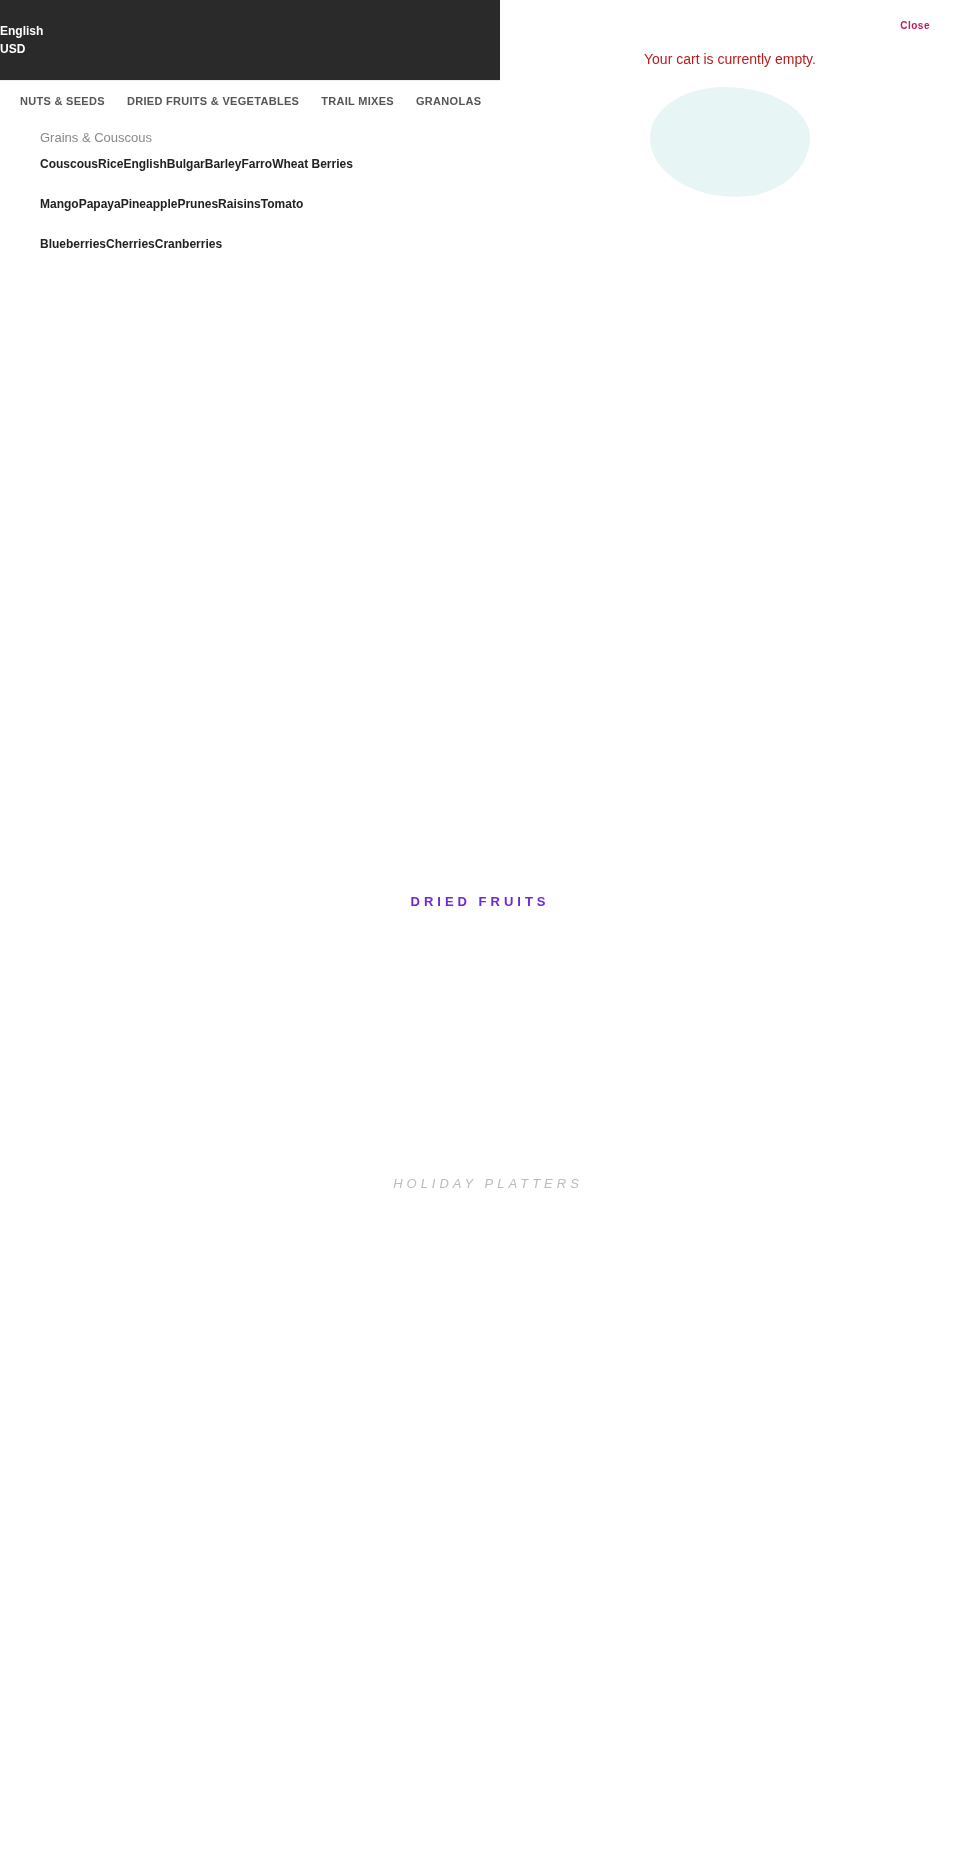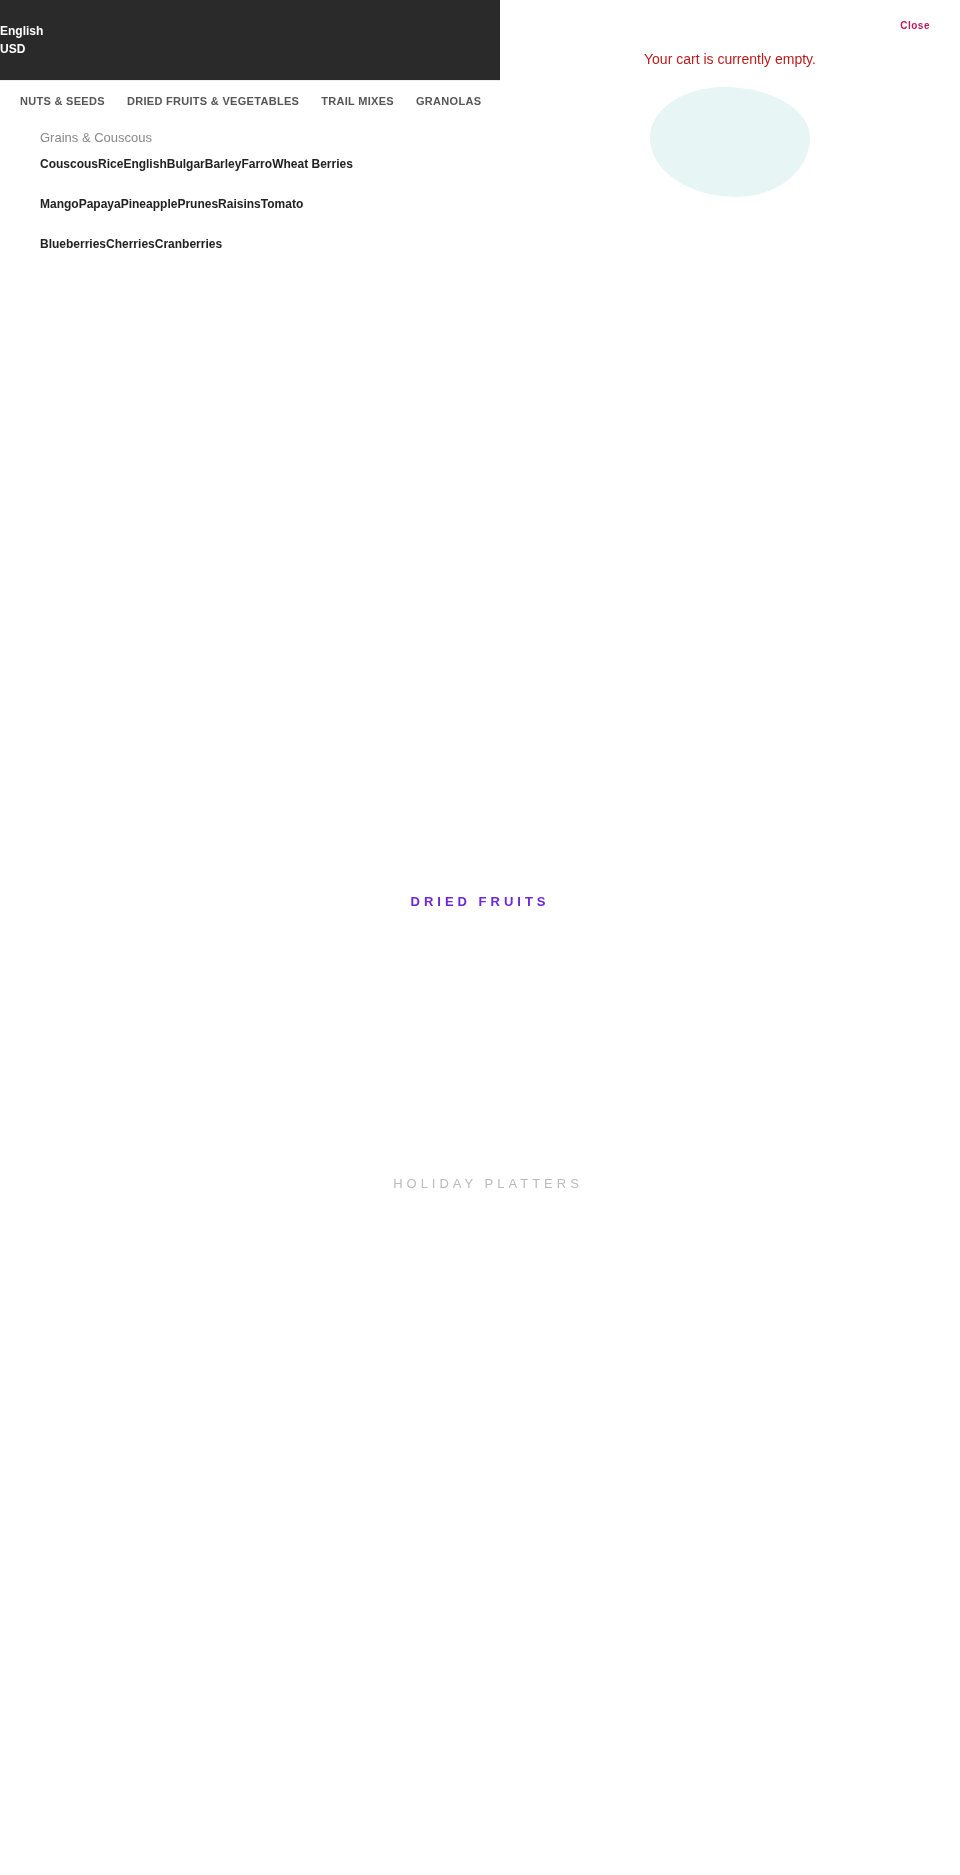--- a/index.html
+++ b/index.html
@@ -194,17 +194,17 @@
     <a>Cranberries</a>
   </div>
 </div>
 
 <div class="main-content" style="height: 1875px; position: relative;">
 
   <div style="position: absolute; top: 770px; left: 0; right: 0; text-align: center;">
     <span style="color: #6d28d9; font-size: 13px; letter-spacing: 4px; font-weight: 700;">DRIED FRUITS</span>
   </div>
 
-  <div style="position: absolute; top: 1052px; left: 16px; right: 0; text-align: center;">
+  <div style="position: absolute; top: 1052px; left: 16px; right: 0; text-align: center; font-style: italic;">
     <span style="color: #bbb; font-size: 13px; letter-spacing: 4px; font-weight: 500;">HOLIDAY PLATTERS</span>
   </div>
 
 </div>
 
 </body></html>

